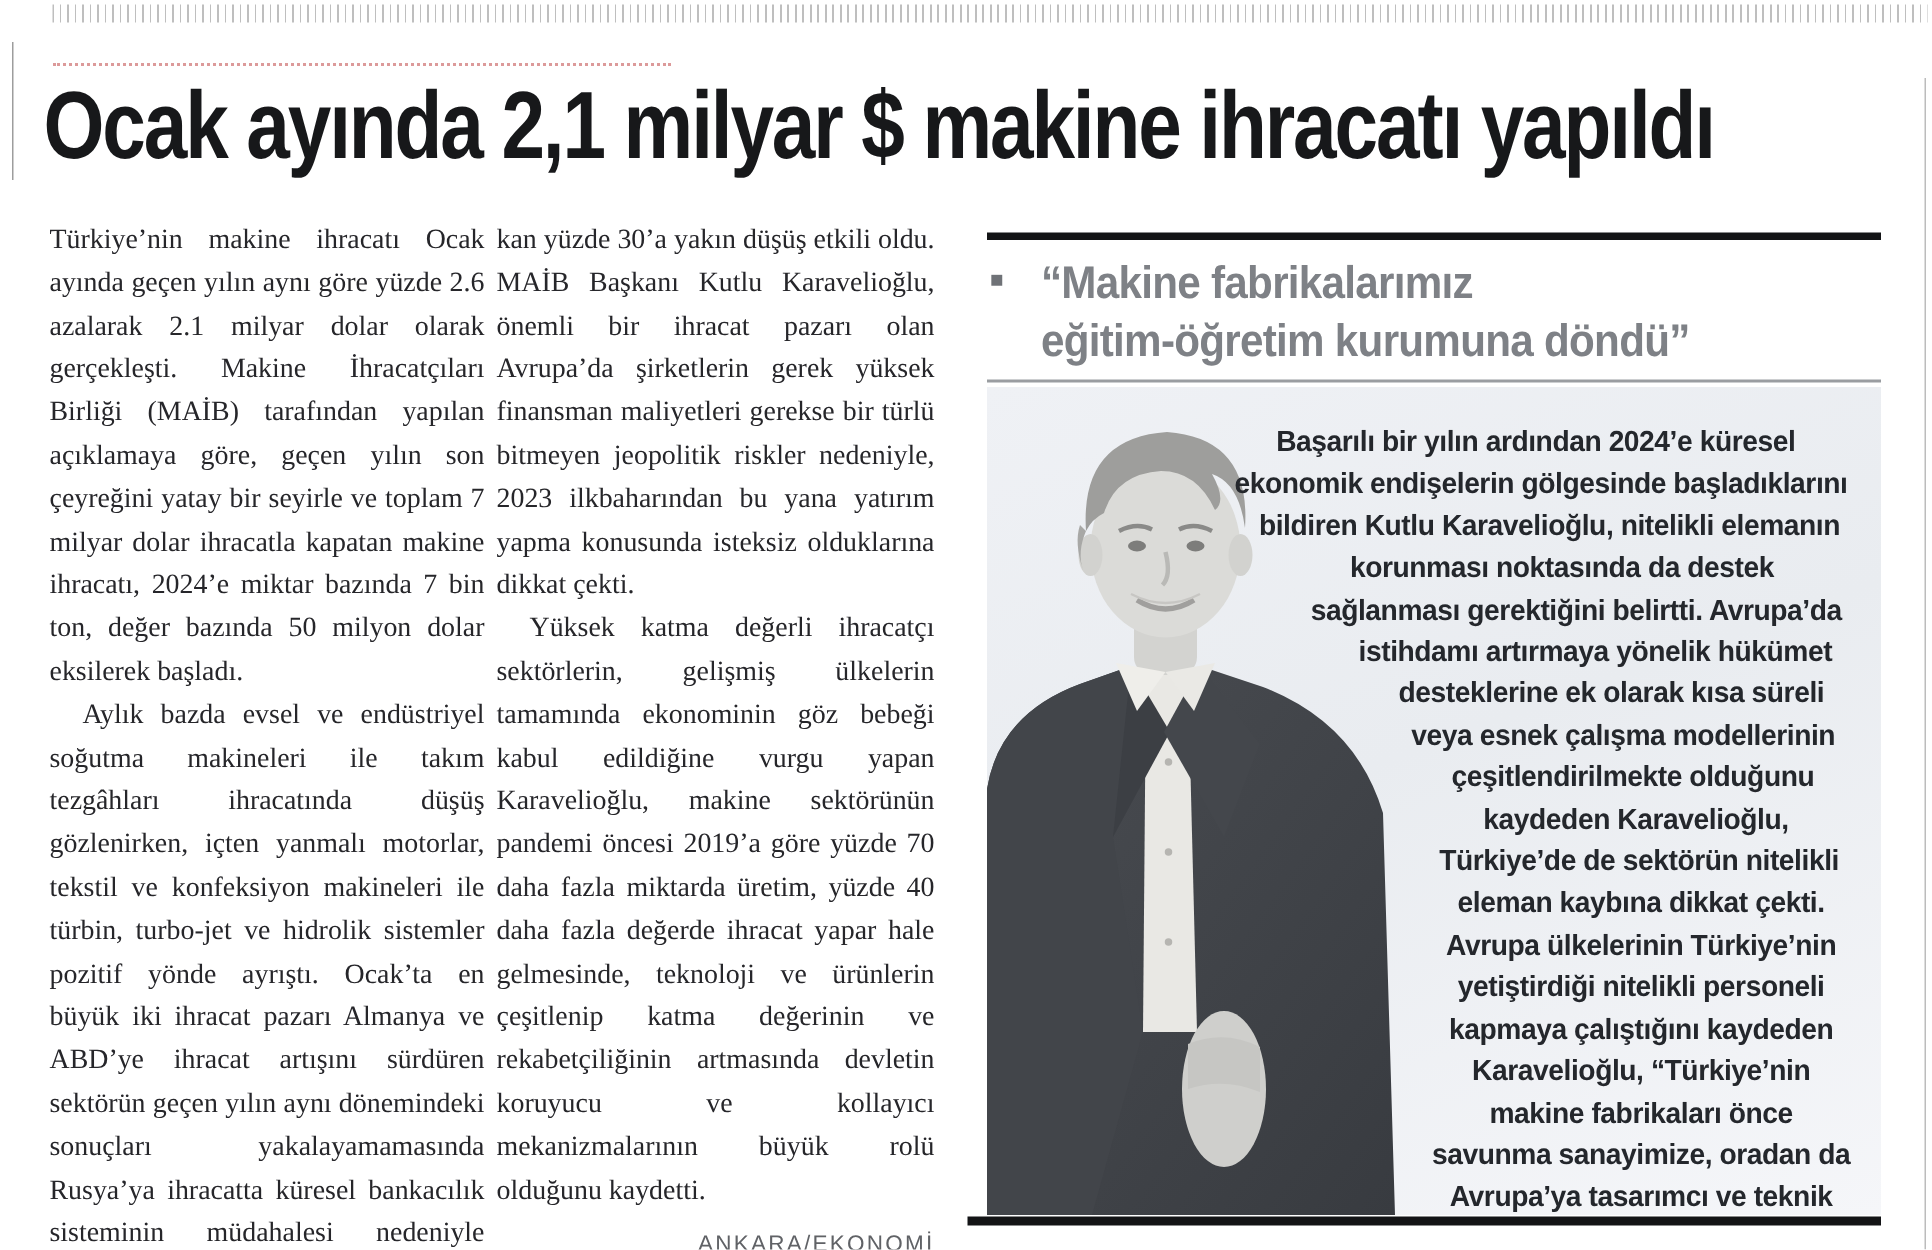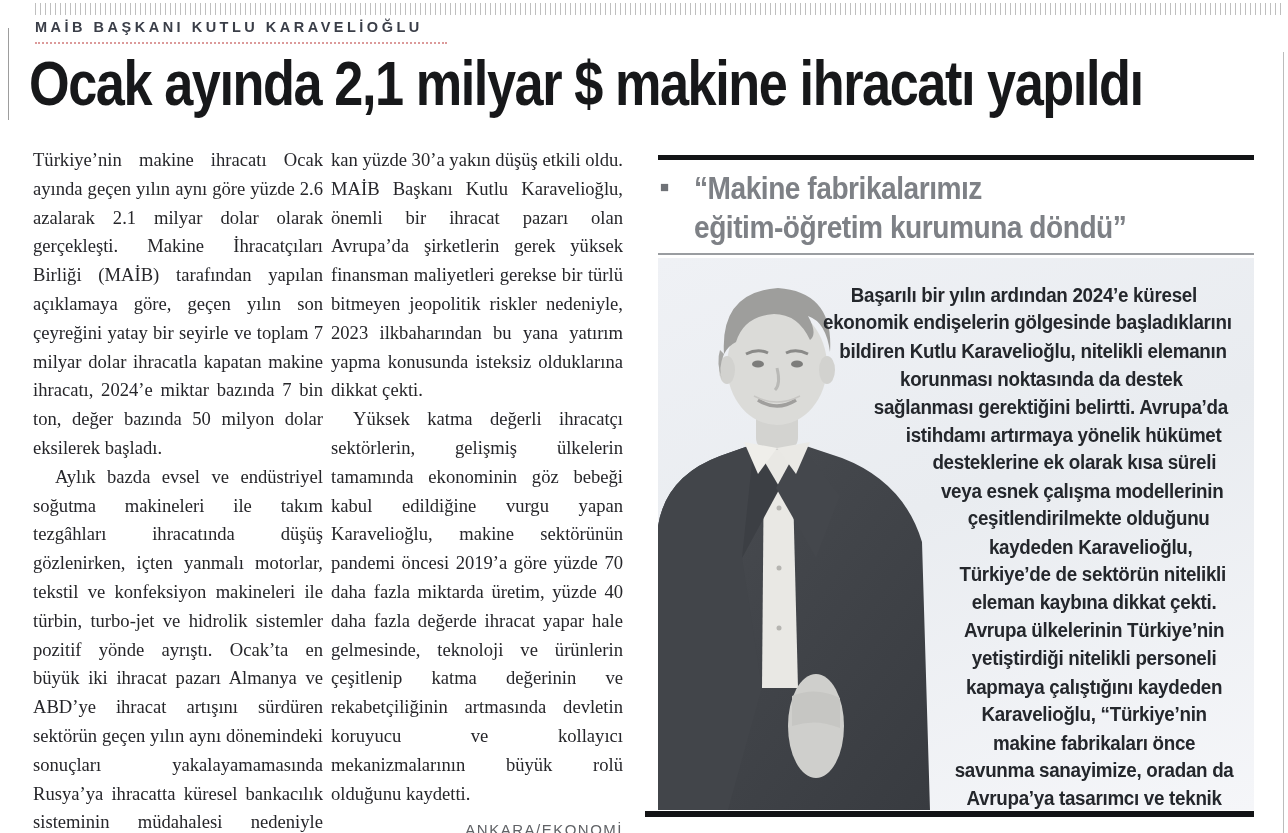--- a/index.html
+++ b/index.html
@@ -55,21 +55,20 @@
 </style>
 </head>
 <body>
 
 <div class="page">
 
   <div class="ticks"></div>
   <div class="edge-left"></div>
   <div class="edge-right"></div>
 
-  <div class="kicker">MAİB BAŞKANI KUTLU KARAVELİOĞLU</div>
   <div class="kicker-underline"></div>
 
   <h1 class="headline" style="margin:0;">Ocak ayında 2,1 milyar $ makine ihracatı yapıldı</h1>
 
   <div class="col col1">
     <p>Türkiye’nin makine ihracatı Ocak ayında geçen yılın aynı göre yüzde 2.6 azalarak 2.1 milyar dolar olarak gerçekleşti. Makine İhracatçıları Birliği (MAİB) tarafından yapılan açıklamaya göre, geçen yılın son çeyreğini yatay bir seyirle ve toplam 7 milyar dolar ihracatla kapatan makine ihracatı, 2024’e miktar bazında 7 bin ton, değer bazında 50 milyon dolar eksilerek başladı.</p>
     <p class="indent">Aylık bazda evsel ve endüstriyel soğutma makineleri ile takım tezgâhları ihracatında düşüş gözlenirken, içten yanmalı motorlar, tekstil ve konfeksiyon makineleri ile türbin, turbo-jet ve hidrolik sistemler pozitif yönde ayrıştı. Ocak’ta en büyük iki ihracat pazarı Almanya ve ABD’ye ihracat artışını sürdüren sektörün geçen yılın aynı dönemindeki sonuçları yakalayamamasında Rusya’ya ihracatta küresel bankacılık sisteminin müdahalesi nedeniyle ortaya çı-</p>
   </div>
 
   <div class="col col2">

